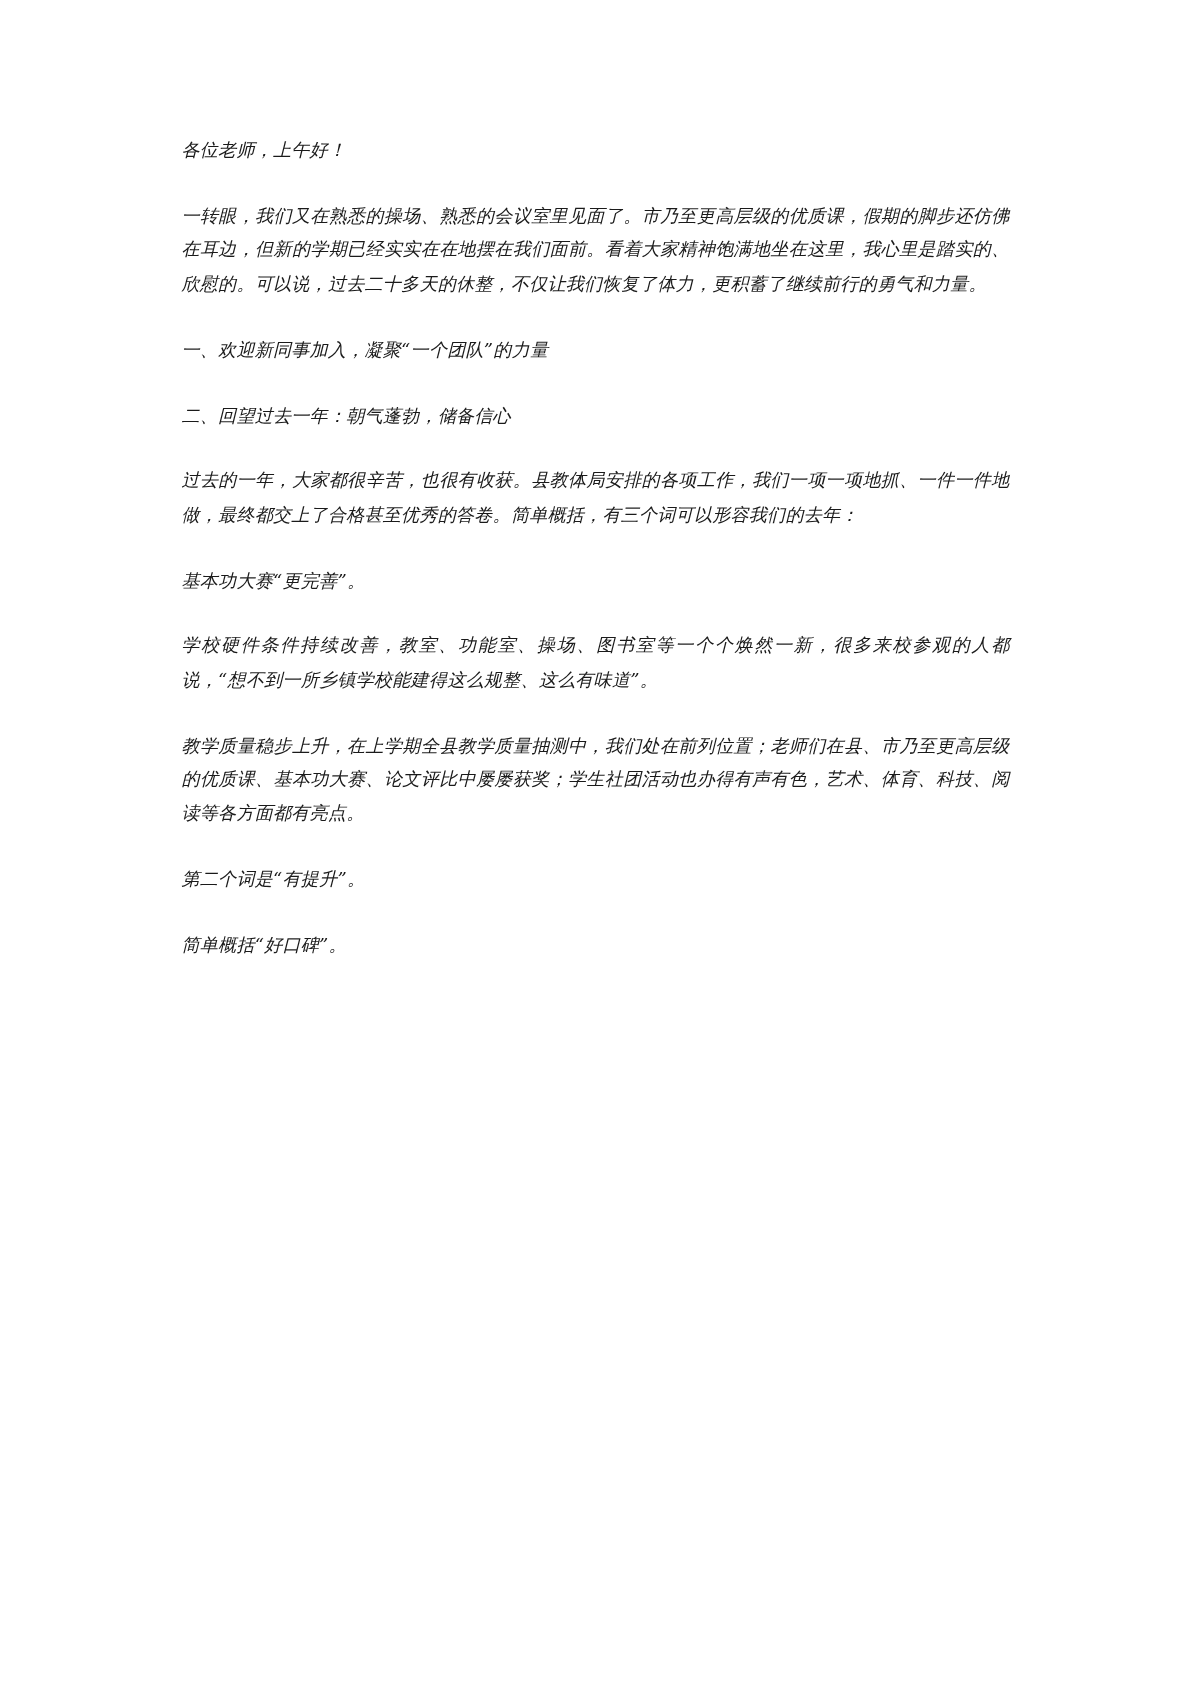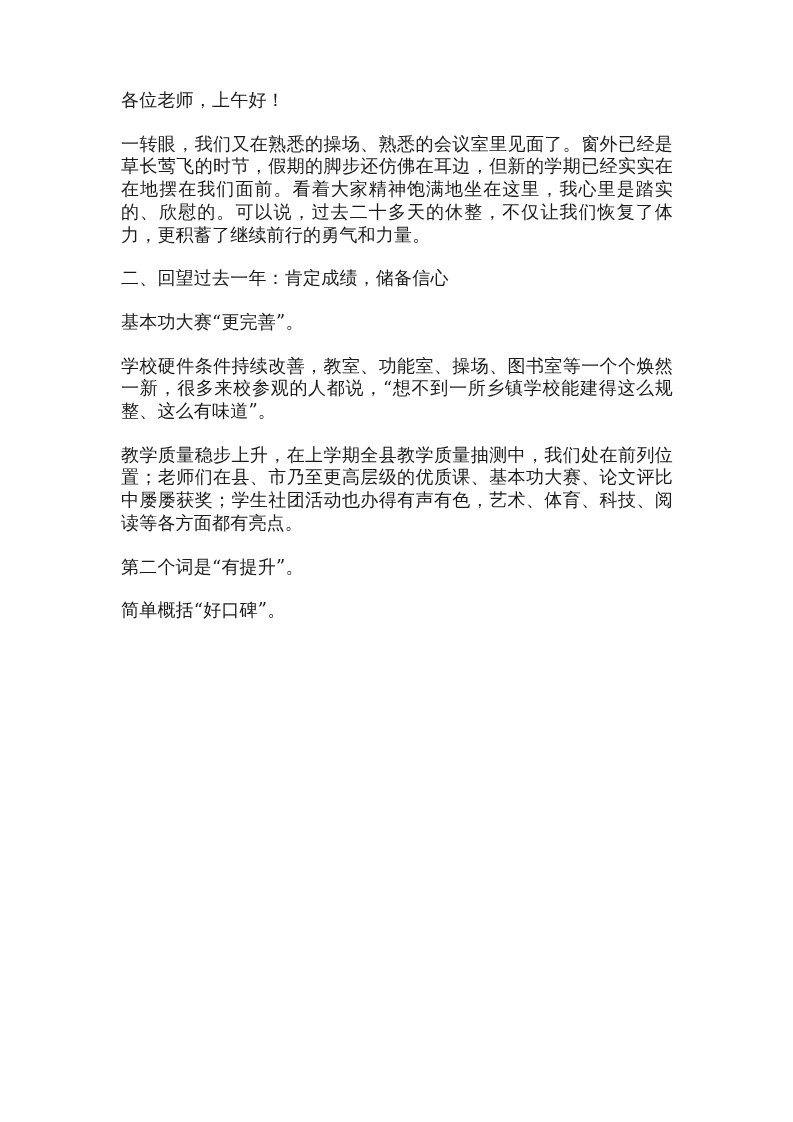--- a/index.html
+++ b/index.html
@@ -16,36 +16,39 @@
       color: #1a1a1a;
     }
     .page {
       position: absolute;
       left: 121px;
       top: 89px;
       width: 552px;
     }
     .para {
       margin: 0 0 21px 0;
-      font-size: 18px;
+      font-size: 12px;
       line-height: 22.7px;
       letter-spacing: 0.2px;
       text-align: justify;
       text-justify: inter-character;
       word-break: break-all;
+      font-style: italic;
     }
     .para.heading {
       font-weight: normal;
     }
   </style>
 </head>
 <body>
 
 <div class="page">
   <p class="para">各位老师，上午好！</p>
-  <p class="para">一转眼，我们又在熟悉的操场、熟悉的会议室里见面了。窗外已经是草长莺飞的时节，假期的脚步还仿佛在耳边，但新的学期已经实实在在地摆在我们面前。看着大家精神饱满地坐在这里，我心里是踏实的、欣慰的。可以说，过去二十多天的休整，不仅让我们恢复了体力，更积蓄了继续前行的勇气和力量。</p>
-  <p class="para heading">二、回望过去一年：肯定成绩，储备信心</p>
+  <p class="para">一转眼，我们又在熟悉的操场、熟悉的会议室里见面了。市乃至更高层级的优质课，假期的脚步还仿佛在耳边，但新的学期已经实实在在地摆在我们面前。看着大家精神饱满地坐在这里，我心里是踏实的、欣慰的。可以说，过去二十多天的休整，不仅让我们恢复了体力，更积蓄了继续前行的勇气和力量。</p>
+  <p class="para heading">一、欢迎新同事加入，凝聚“一个团队”的力量</p>
+  <p class="para heading">二、回望过去一年：朝气蓬勃，储备信心</p>
+  <p class="para">过去的一年，大家都很辛苦，也很有收获。县教体局安排的各项工作，我们一项一项地抓、一件一件地做，最终都交上了合格甚至优秀的答卷。简单概括，有三个词可以形容我们的去年：</p>
   <p class="para">基本功大赛“更完善”。</p>
   <p class="para">学校硬件条件持续改善，教室、功能室、操场、图书室等一个个焕然一新，很多来校参观的人都说，“想不到一所乡镇学校能建得这么规整、这么有味道”。</p>
   <p class="para">教学质量稳步上升，在上学期全县教学质量抽测中，我们处在前列位置；老师们在县、市乃至更高层级的优质课、基本功大赛、论文评比中屡屡获奖；学生社团活动也办得有声有色，艺术、体育、科技、阅读等各方面都有亮点。</p>
   <p class="para">第二个词是“有提升”。</p>
   <p class="para">简单概括“好口碑”。</p>
 </div>
 
 </body></html>

